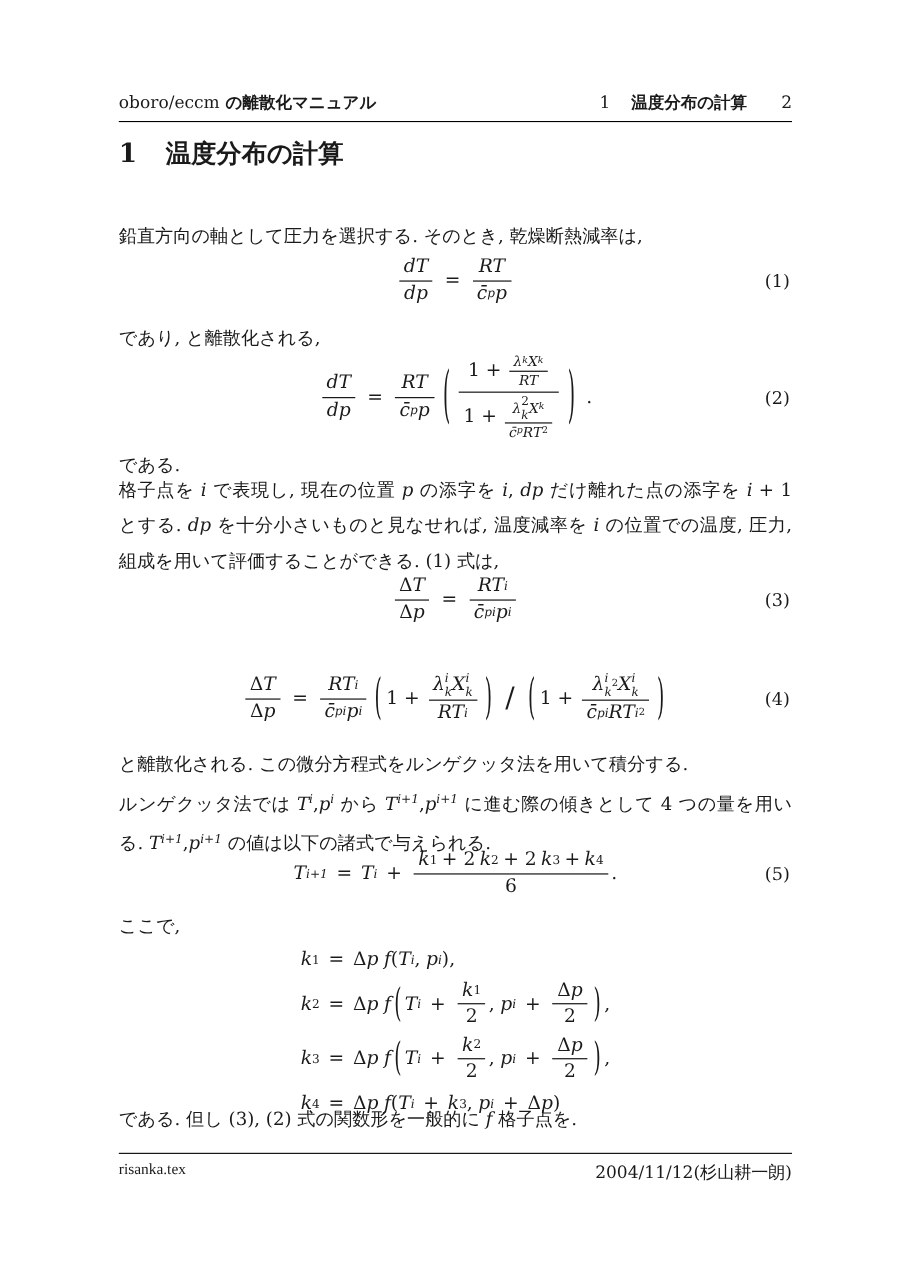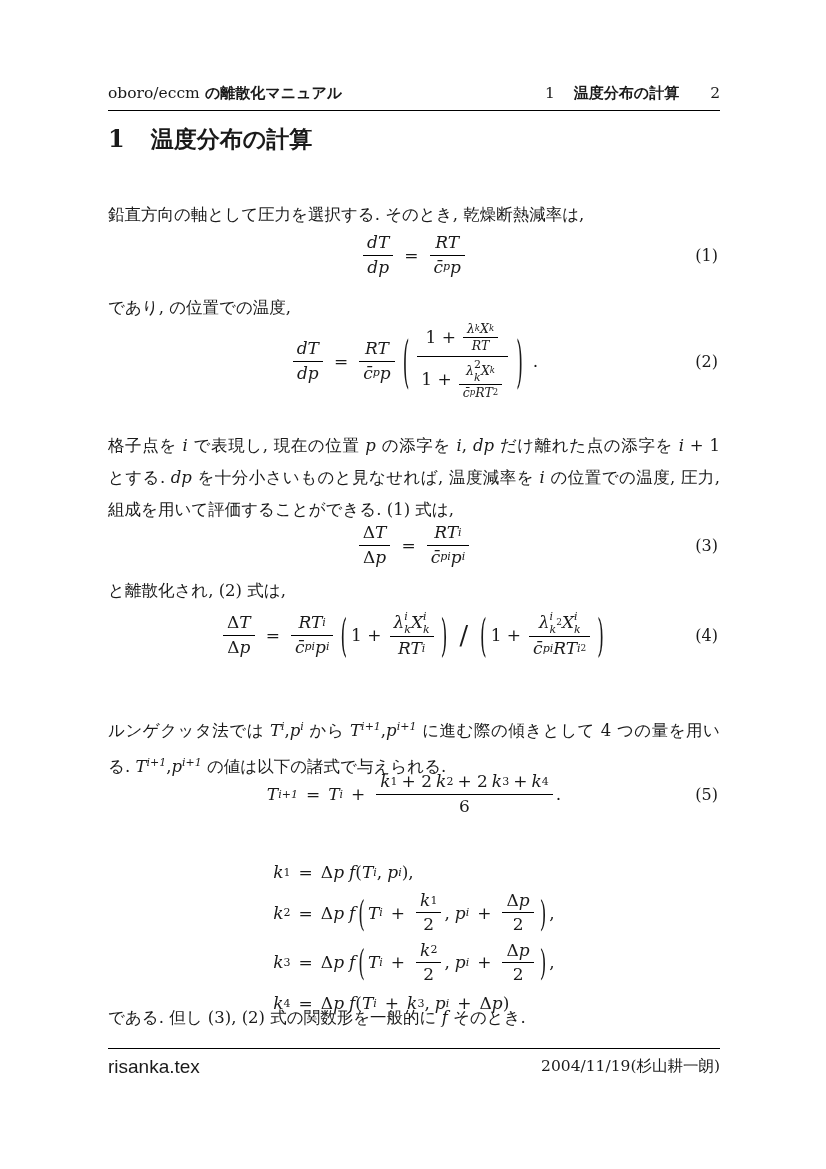--- a/index.html
+++ b/index.html
@@ -12,21 +12,21 @@
   .abs { position: absolute; left: 108px; width: 612px; }
 
   
   .hd { display: flex; justify-content: space-between; align-items: flex-end;
         border-bottom: 1.4px solid #000; padding-bottom: 7px; font-size: 15.5px; }
   .gothic { font-family: "DejaVu Sans", "Liberation Sans", sans-serif; font-weight: 600; font-size: 15px; }
   .hs { margin-left: 14px; }
   .pgnum { margin-left: 26px; }
   .ft { display: flex; justify-content: space-between; align-items: flex-start;
         border-top: 1.4px solid #000; padding-top: 7px; font-size: 15.5px; }
-  .mono { font-family: Liberation Sans, sans-serif; font-size: 19px; }
+  .mono { font-family: Liberation Serif, serif; font-size: 14px; }
 
   
   .sec { font-size: 24px; font-weight: bold; }
   .sec-ti { margin-left: 26px; font-size: 23px; }
 
   
   .par { margin: 0; font-size: 16.5px; line-height: 32px; text-align: justify; }
   .par .iv { font-style: italic; }
   .par .sup { font-size: 11px; vertical-align: 6px; font-style: italic; }
 
@@ -98,21 +98,21 @@
         <span class="num iv">RT</span>
         <span class="den">
           <span class="iv">c̄</span>
           <span class="sub">p</span>
           <span class="iv">p</span>
         </span>
       </span>
     <span class="tag">(1)</span>
   </div>
 
-  <p class="par abs" style="top:292px">であり, の位置での温度,</p>
+  <p class="par abs" style="top:292px">であり, と離散化される,</p>
 
   <div class="eq abs" style="top:316px;min-height:90px">
     <span class="frac">
         <span class="num iv">dT</span>
         <span class="den iv">dp</span>
       </span>
     <span class="rel">=</span>
     <span class="frac">
         <span class="num iv">RT</span>
         <span class="den">
@@ -154,20 +154,21 @@
               <span class="supn">2</span>
             </span>
           </span>
         </span>
     </span>
     <span class="pn py33">)</span>
     <span class="rv gapl">.</span>
     <span class="tag">(2)</span>
   </div>
 
+  <p class="par abs" style="top:407px">である.</p>
 
   <p class="par abs" style="top:430px"><span>格子点を </span><span class="iv">i</span><span> で表現し, 現在の位置 </span><span class="iv">p</span><span> の添字を </span><span class="iv">i</span><span>, </span><span class="iv">dp</span><span> だけ離れた点の添字を </span><span class="iv">i</span><span> + 1 とする. </span><span class="iv">dp</span><span> を十分小さいものと見なせれば, 温度減率を </span><span class="iv">i</span><span> の位置での温度, 圧力, 組成を用いて評価することができる. (1) 式は,</span></p>
 
   <div class="eq abs" style="top:517px;min-height:56px">
     <span class="frac">
         <span class="num">
           <span class="rv">Δ</span>
           <span class="iv">T</span>
         </span>
         <span class="den">
@@ -185,21 +186,20 @@
           <span class="iv">c̄</span>
           <span class="sub">p</span>
           <span class="sup">i</span>
           <span class="iv">p</span>
           <span class="sup">i</span>
         </span>
       </span>
     <span class="tag">(3)</span>
   </div>
 
-  <p class="par abs" style="top:575px">と離散化され, (2) 式は,</p>
 
   <div class="eq abs" style="top:601px;min-height:68px">
     <span class="frac">
         <span class="num">
           <span class="rv">Δ</span>
           <span class="iv">T</span>
         </span>
         <span class="den">
           <span class="rv">Δ</span>
           <span class="iv">p</span>
@@ -263,20 +263,21 @@
           <span class="sup">i</span>
           <span class="iv">RT</span>
           <span class="sup">i</span>
           <span class="sup2">2</span>
         </span>
       </span>
     <span class="pn py26">)</span>
     <span class="tag">(4)</span>
   </div>
 
+  <p class="par abs" style="top:679px">と離散化される. この微分方程式をルンゲクッタ法を用いて積分する.</p>
 
   <p class="par abs" style="top:711px"><span>ルンゲクッタ法では </span><span class="iv">T</span><span class="sup">i</span><span>,</span><span class="iv">p</span><span class="sup">i</span><span> から </span><span class="iv">T</span><span class="sup">i+1</span><span>,</span><span class="iv">p</span><span class="sup">i+1</span><span> に進む際の傾きとして 4 つの量を用いる. </span><span class="iv">T</span><span class="sup">i+1</span><span>,</span><span class="iv">p</span><span class="sup">i+1</span><span> の値は以下の諸式で与えられる.</span></p>
 
   <div class="eq abs" style="top:768px;min-height:52px">
     <span class="iv">T</span>
       <span class="sup">i+1</span>
     <span class="rel">=</span>
     <span class="iv">T</span>
       <span class="sup">i</span>
     <span class="rel">+</span>
@@ -293,20 +294,21 @@
           <span class="rv" style="margin:0 4px">+</span>
           <span class="iv">k</span>
           <span class="subn">4</span>
         </span>
         <span class="den rv">6</span>
       </span>
     <span class="rv">.</span>
     <span class="tag">(5)</span>
   </div>
 
+  <p class="par abs" style="top:826px">ここで,</p>
 
   <div class="keqs abs" style="top:856px">
     <div class="kcol">
       <div class="krow">
         <span class="iv">k</span>
           <span class="subn">1</span>
         <span class="rel">=</span>
         <span class="rv">Δ</span>
           <span class="iv">p</span>
           <span class="iv gapl">f</span>
@@ -400,20 +402,20 @@
         <span class="iv">p</span>
           <span class="sub">i</span>
         <span class="rel">+</span>
         <span class="rv">Δ</span>
           <span class="iv">p</span>
         <span class="rv">)</span>
       </div>
     </div>
   </div>
 
-  <p class="par abs" style="top:1002px"><span>である. 但し (3), (2) 式の関数形を一般的に </span><span class="iv">f</span><span> そのとき.</span></p>
+  <p class="par abs" style="top:1002px"><span>である. 但し (3), (2) 式の関数形を一般的に </span><span class="iv">f</span><span> 格子点を.</span></p>
 
   <div class="ft abs" style="top:1048px">
     <span class="mono">risanka.tex</span>
-    <span>2004/11/19(杉山耕一朗)</span>
+    <span>2004/11/12(杉山耕一朗)</span>
   </div>
 
 </div>
 
 </body></html>

